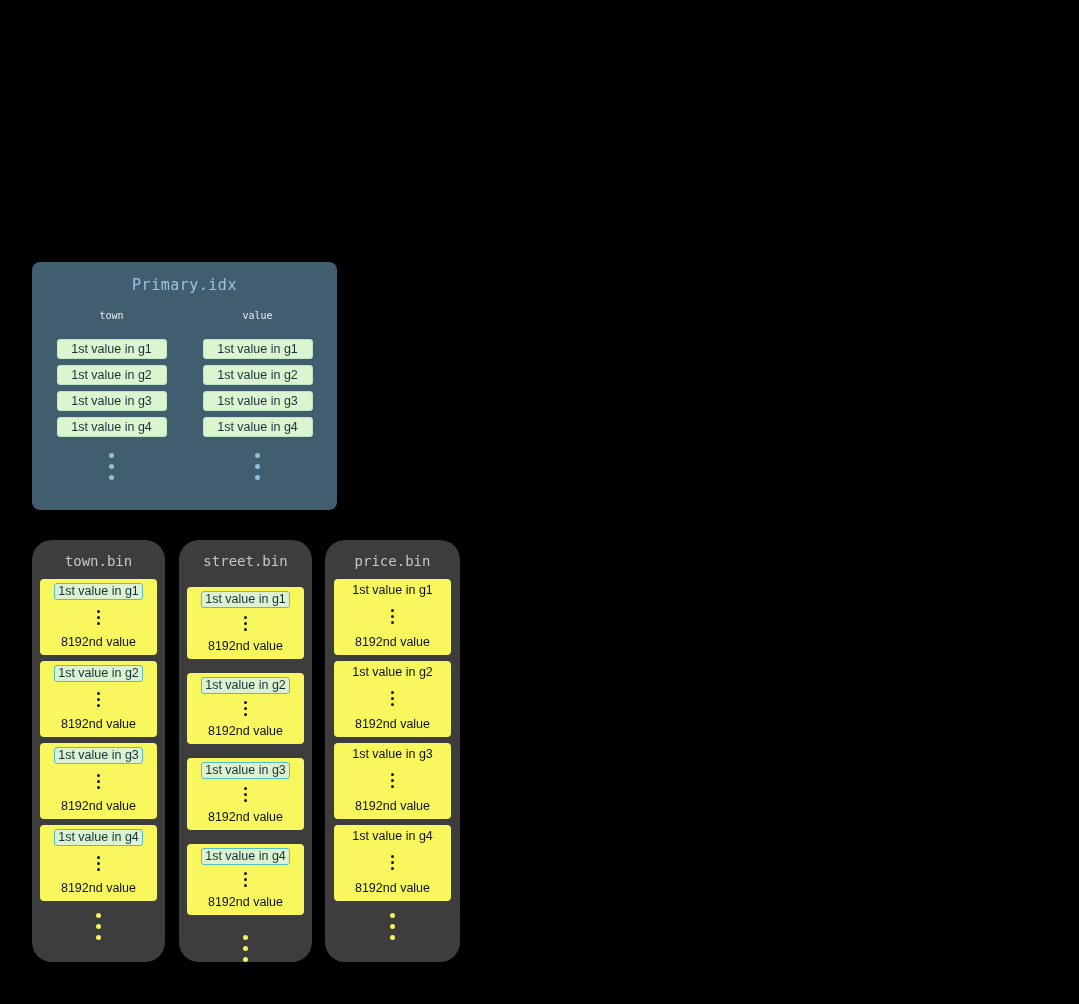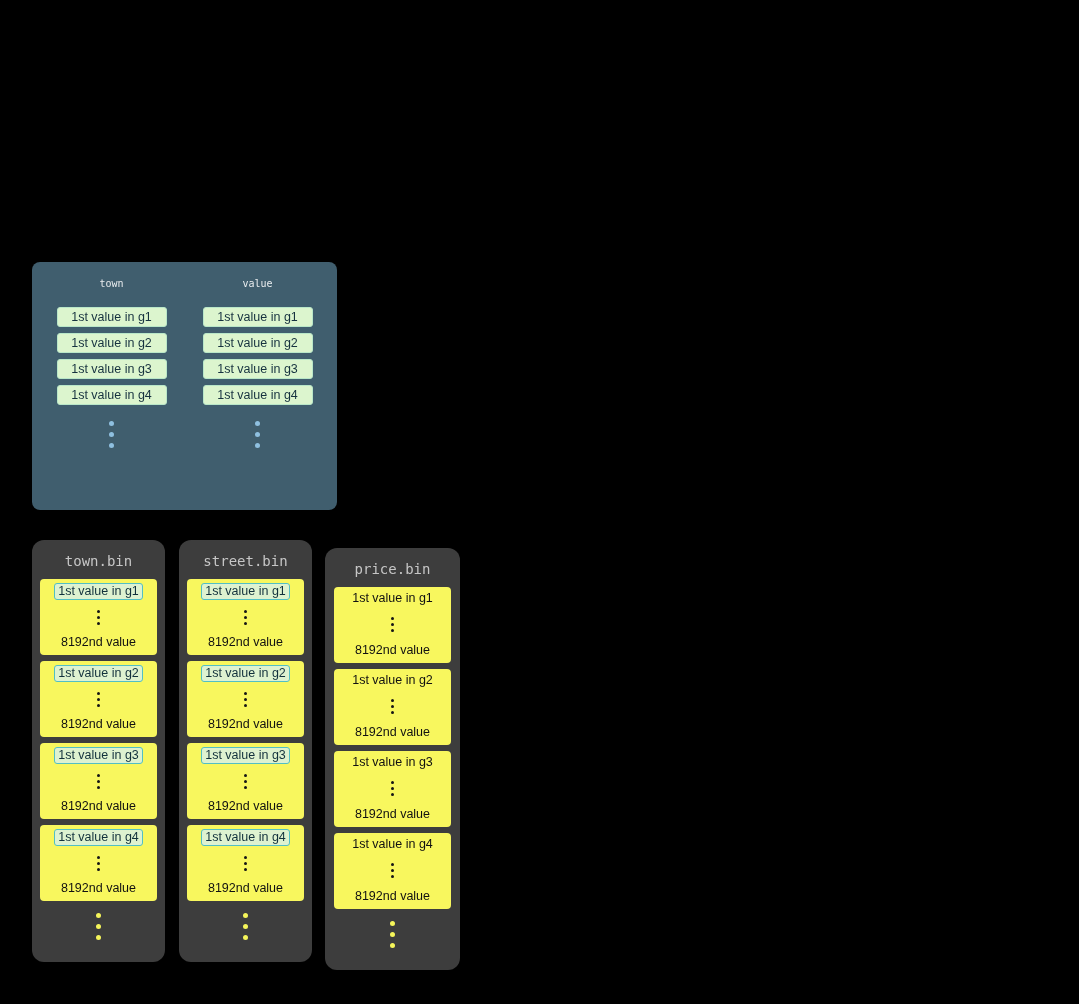--- a/index.html
+++ b/index.html
@@ -25,26 +25,26 @@
   .dots { display:flex; flex-direction:column; align-items:center; gap:6px; }
   .dots .dot { width:5px; height:5px; border-radius:50%; }
   .dots-blue { margin-top:10px; }
   .dots-blue .dot { background:#8fc0e0; }
   .dots-yellow { margin-top:6px; }
   .dots-yellow .dot { background:#f5f55a; }
 
   
   .bin-panel {
     position:absolute; top:540px; width:133px; height:422px;
-    background:#3d3d3d; border-radius:12px;
+    background:#3d3d3d; border-radius:20px;
     display:flex; flex-direction:column; align-items:center;
   }
   #bin-town   { left:32px; }
-  #bin-street { left:179px; }
-  #bin-price  { left:325px; width:135px;margin-top:8px; }
+  #bin-street { left:179px;gap:8px; }
+  #bin-price  { left:325px; width:135px; }
   .bin-title { font-size:14px; color:#c6c6c6; margin-top:13px; margin-bottom:10px; }
   .granule {
     width:117px; height:76px; margin-bottom:6px;
     background:#f8f75e; border-radius:4px;
     display:flex; flex-direction:column; align-items:center; justify-content:space-between;
     padding:4px 2px 5px;
     font-size:12.5px; color:#111; white-space:nowrap;
   }
   .gfirst { line-height:15px; }
   .gfirst.hl {
@@ -52,20 +52,21 @@
     padding:0 3px; color:#12313c;
   }
   .gdots { display:flex; flex-direction:column; align-items:center; gap:3px; }
   .gdots .gdot { width:3px; height:3px; border-radius:50%; background:#151515; }
   .glast { line-height:15px; }
 </style>
 </head>
 <body>
 
 <section class="primary-panel">
+  <div class="primary-title mono">Primary.idx</div>
   <div class="primary-cols">
 
     <div class="pcol">
       <div class="pcol-name mono">town</div>
       <div class="entry">1st value in g1</div>
       <div class="entry">1st value in g2</div>
       <div class="entry">1st value in g3</div>
       <div class="entry">1st value in g4</div>
       <div class="dots dots-blue">
         <span class="dot"></span>

